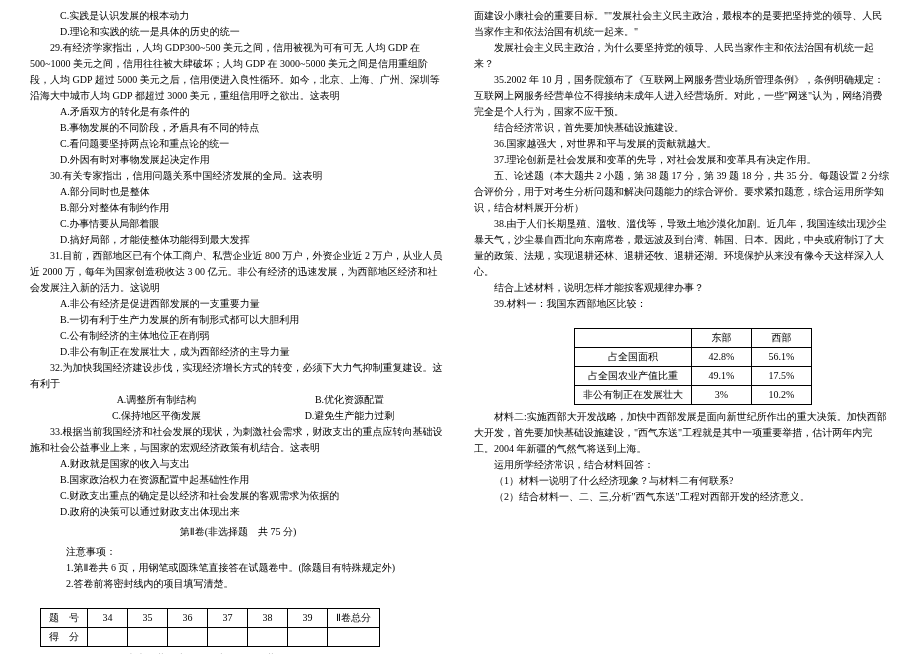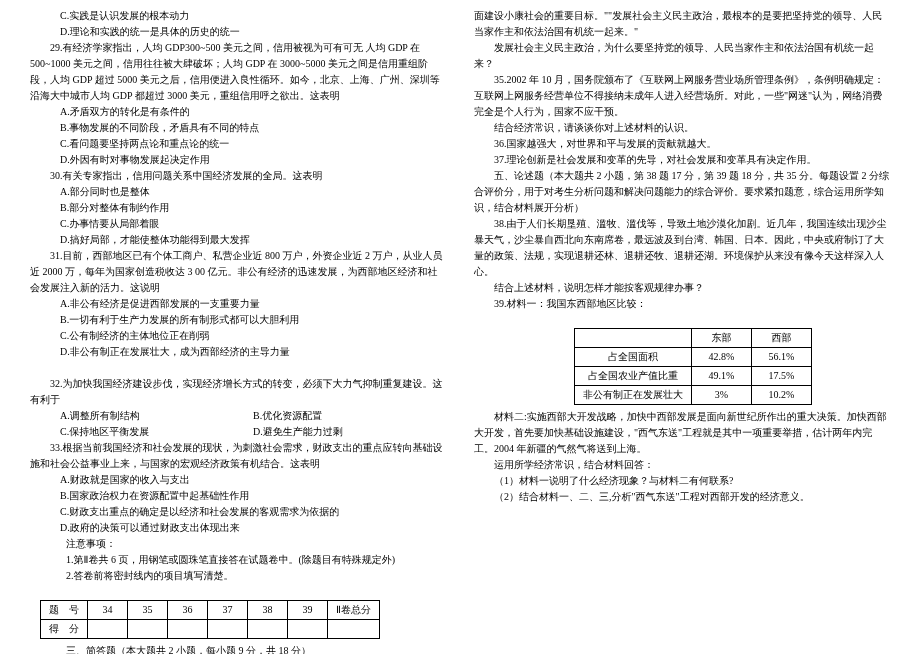--- a/index.html
+++ b/index.html
@@ -34,21 +34,21 @@
       border: 1px solid #000;
       padding: 1px 8px;
       text-align: center;
       font-weight: normal;
       font-size: 10px;
       min-width: 40px;
     }
     table.cmp td, table.cmp th { min-width: 60px; }
     table.cmp { margin-left: 10em; }
     .opt-row { display: flex; text-indent: 0; padding-left: 3em; }
-    .opt-row span { flex: 1; }
+    .opt-row span { flex: 1; text-align: center; }
   </style>
 </head>
 <body>
 
 <div class="col col-left">
   <div class="opt">C.实践是认识发展的根本动力</div>
   <div class="opt">D.理论和实践的统一是具体的历史的统一</div>
   <div class="line">29.有经济学家指出，人均 GDP300~500 美元之间，信用被视为可有可无 人均 GDP 在 500~1000 美元之间，信用往往被大肆破坏；人均 GDP 在 3000~5000 美元之间是信用重组阶段，人均 GDP 超过 5000 美元之后，信用便进入良性循环。如今，北京、上海、广州、深圳等沿海大中城市人均 GDP 都超过 3000 美元，重组信用呼之欲出。这表明</div>
   <div class="opt">A.矛盾双方的转化是有条件的</div>
   <div class="opt">B.事物发展的不同阶段，矛盾具有不同的特点</div>
@@ -57,35 +57,36 @@
   <div class="line">30.有关专家指出，信用问题关系中国经济发展的全局。这表明</div>
   <div class="opt">A.部分同时也是整体</div>
   <div class="opt">B.部分对整体有制约作用</div>
   <div class="opt">C.办事情要从局部着眼</div>
   <div class="opt">D.搞好局部，才能使整体功能得到最大发挥</div>
   <div class="line">31.目前，西部地区已有个体工商户、私营企业近 800 万户，外资企业近 2 万户，从业人员近 2000 万，每年为国家创造税收达 3 00 亿元。非公有经济的迅速发展，为西部地区经济和社会发展注入新的活力。这说明</div>
   <div class="opt">A.非公有经济是促进西部发展的一支重要力量</div>
   <div class="opt">B.一切有利于生产力发展的所有制形式都可以大胆利用</div>
   <div class="opt">C.公有制经济的主体地位正在削弱</div>
   <div class="opt">D.非公有制正在发展壮大，成为西部经济的主导力量</div>
-  <div class="line noindent"><span style="display:inline-block;text-indent:2em;margin-top:16px;">32.为加快我国经济建设步伐，实现经济增长方式的转变，必须下大力气抑制重复建设。这有利于</span></div>
+  <div class="line noindent"><span style="display:inline-block;text-indent:2em;">32.为加快我国经济建设步伐，实现经济增长方式的转变，必须下大力气抑制重复建设。这有利于</span></div>
   <div class="opt-row">
     <span>A.调整所有制结构</span>
     <span>B.优化资源配置</span>
   </div>
   <div class="opt-row">
     <span>C.保持地区平衡发展</span>
     <span>D.避免生产能力过剩</span>
   </div>
   <div class="line">33.根据当前我国经济和社会发展的现状，为刺激社会需求，财政支出的重点应转向基础设施和社会公益事业上来，与国家的宏观经济政策有机结合。这表明</div>
   <div class="opt">A.财政就是国家的收入与支出</div>
   <div class="opt">B.国家政治权力在资源配置中起基础性作用</div>
   <div class="opt">C.财政支出重点的确定是以经济和社会发展的客观需求为依据的</div>
   <div class="opt">D.政府的决策可以通过财政支出体现出来</div>
 
+  <div class="center">第Ⅱ卷(非选择题　共 75 分)</div>
   <div class="notes">注意事项：</div>
   <div class="notes">1.第Ⅱ卷共 6 页，用钢笔或圆珠笔直接答在试题卷中。(除题目有特殊规定外)</div>
   <div class="notes">2.答卷前将密封线内的项目填写清楚。</div>
 
   <table class="score">
     <tbody>
         <tr>
       <td>题　号</td>
       <td>34</td>
       <td>35</td>
@@ -109,21 +110,21 @@
     </table>
 
   <div class="notes">三、简答题（本大题共 2 小题，每小题 9 分，共 18 分）</div>
 
 </div>
 
 <div class="col col-right">
   <div class="line noindent">面建设小康社会的重要目标。""发展社会主义民主政治，最根本的是要把坚持党的领导、人民当家作主和依法治国有机统一起来。"</div>
   <div class="line">发展社会主义民主政治，为什么要坚持党的领导、人民当家作主和依法治国有机统一起来？</div>
   <div class="line">35.2002 年 10 月，国务院颁布了《互联网上网服务营业场所管理条例》，条例明确规定：互联网上网服务经营单位不得接纳未成年人进入经营场所。对此，一些"网迷"认为，网络消费完全是个人行为，国家不应干预。</div>
-  <div class="line">结合经济常识，请谈谈你对上述材料的认识。</div>
+  <div class="line">结合经济常识，首先要加快基础设施建设。</div>
   <div class="line">36.国家越强大，对世界和平与发展的贡献就越大。</div>
   <div class="line">37.理论创新是社会发展和变革的先导，对社会发展和变革具有决定作用。</div>
   <div class="line">五、论述题（本大题共 2 小题，第 38 题 17 分，第 39 题 18 分，共 35 分。每题设置 2 分综合评价分，用于对考生分析问题和解决问题能力的综合评价。要求紧扣题意，综合运用所学知识，结合材料展开分析）</div>
   <div class="line">38.由于人们长期垦殖、滥牧、滥伐等，导致土地沙漠化加剧。近几年，我国连续出现沙尘暴天气，沙尘暴自西北向东南席卷，最远波及到台湾、韩国、日本。因此，中央或府制订了大量的政策、法规，实现退耕还林、退耕还牧、退耕还湖。环境保护从来没有像今天这样深入人心。</div>
   <div class="line">结合上述材料，说明怎样才能按客观规律办事？</div>
   <div class="line">39.材料一：我国东西部地区比较：</div>
 
   <table class="cmp">
     <tbody>
         <tr>

